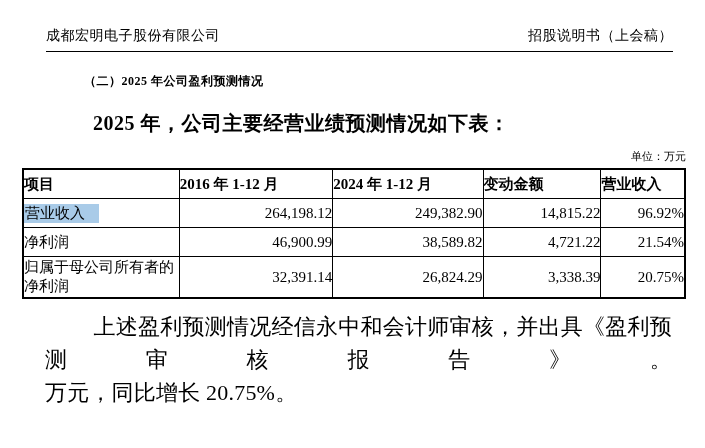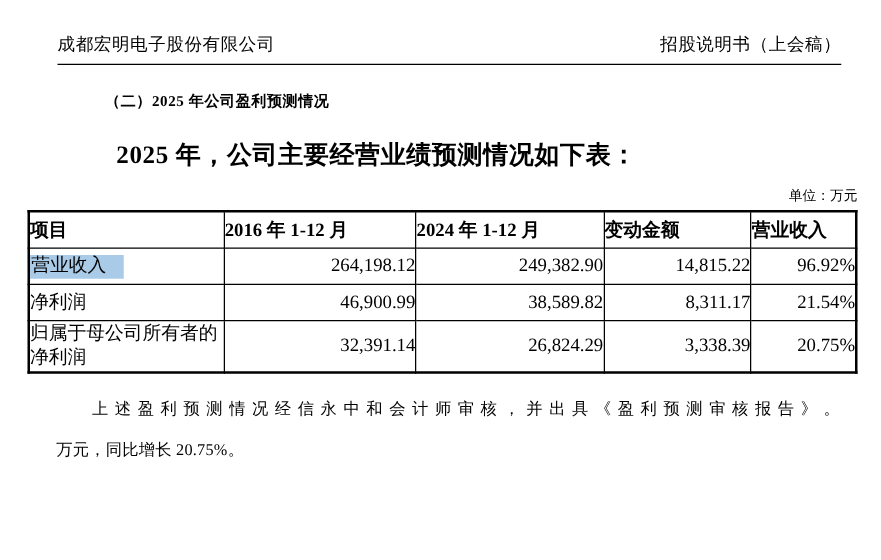--- a/index.html
+++ b/index.html
@@ -98,21 +98,21 @@
     padding-right: 10px;
   }
   .sel-highlight {
     background: #a9cbe8;
     padding: 1px 14px 2px 1px;
   }
 
   
   .paragraph {
     margin: 11px 33px 16px 45px;
-    font-size: 13px;
+    font-size: 22px;
     letter-spacing: 0.2px;
   }
   .para-line {
     line-height: 33px;
     white-space: nowrap;
   }
   .para-line.fill {
     text-align: justify;
     text-align-last: justify;
     white-space: normal;
@@ -161,21 +161,21 @@
         </td>
         <td class="num-cell">264,198.12</td>
         <td class="num-cell">249,382.90</td>
         <td class="num-cell">14,815.22</td>
         <td class="num-cell">96.92%</td>
       </tr>
       <tr>
         <td class="label-cell">净利润</td>
         <td class="num-cell">46,900.99</td>
         <td class="num-cell">38,589.82</td>
-        <td class="num-cell">8,311.17</td>
+        <td class="num-cell">4,721.22</td>
         <td class="num-cell">21.54%</td>
       </tr>
       <tr class="tall">
         <td class="label-cell">归属于母公司所有者的净利润</td>
         <td class="num-cell">32,391.14</td>
         <td class="num-cell">26,824.29</td>
         <td class="num-cell">3,338.39</td>
         <td class="num-cell">20.75%</td>
       </tr>
     </tbody>

